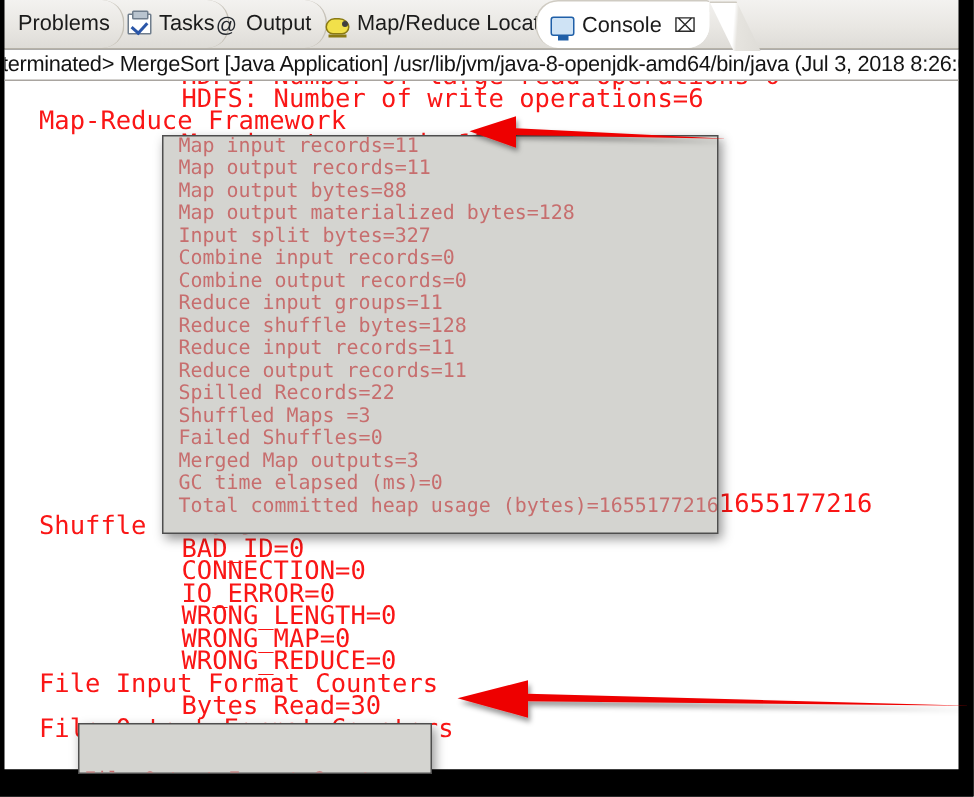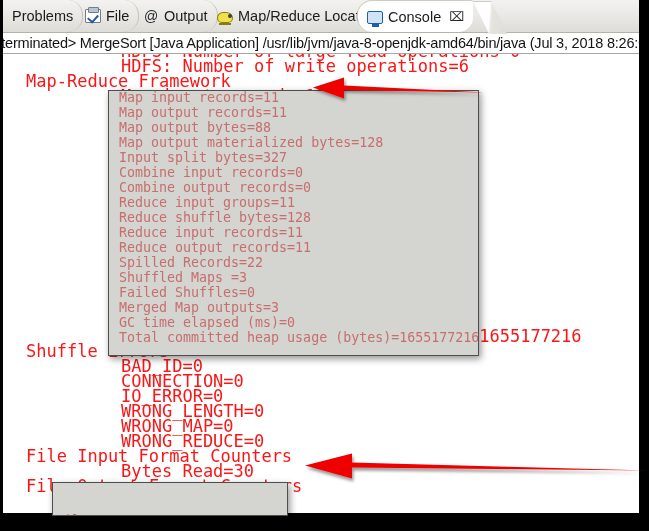--- a/index.html
+++ b/index.html
@@ -265,21 +265,21 @@
 <div id="screen">
 
   <div id="tabbar">
 
     <div class="tab" id="tab0" style="left:0px;">
       <span class="tlabel">Problems</span>
     </div>
 
     <div class="tab" id="tab1" style="left:72px;">
       <span class="ic ic-tasks"></span>
-      <span class="tlabel">File</span>
+      <span class="tlabel">Tasks</span>
     </div>
 
     <div class="tab" id="tab2" style="left:131px;">
       <span class="ic ic-javadoc">@</span>
       <span class="tlabel">Output</span>
     </div>
 
     <div class="tab" id="tab3" style="left:205px;">
       <span class="ic ic-mapreduce"></span>
       <span class="tlabel">Map/Reduce Locations</span>

